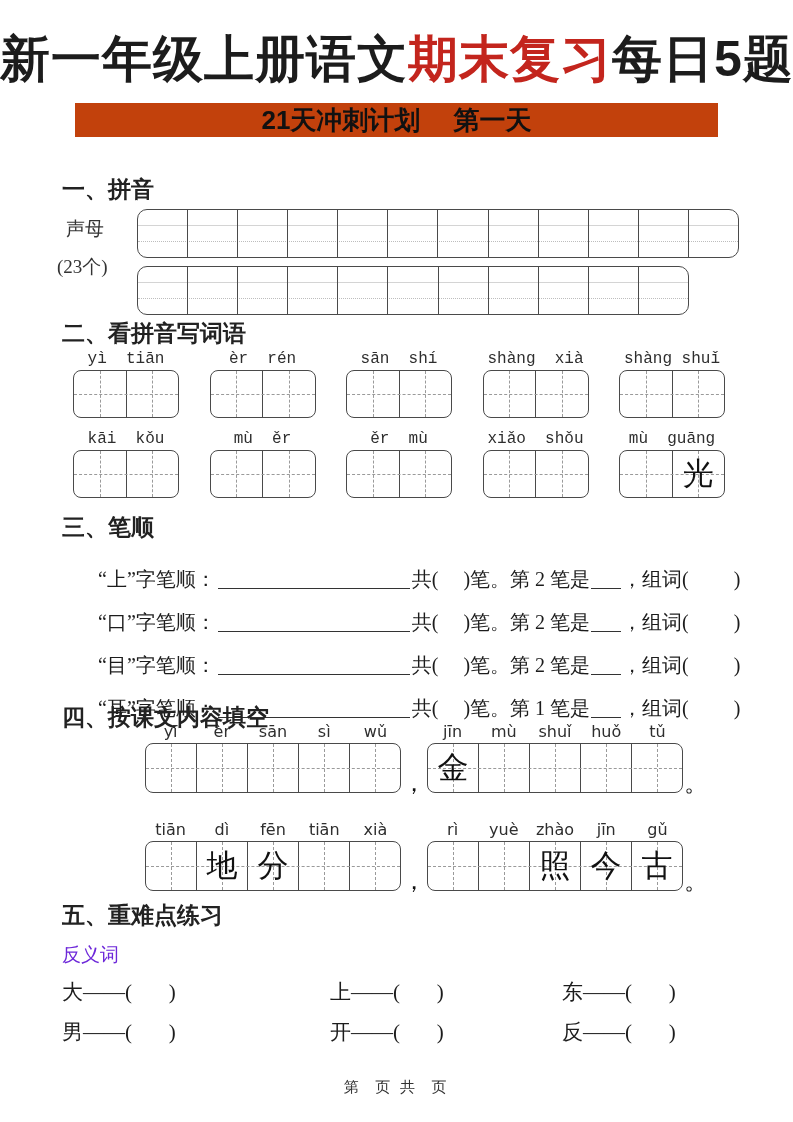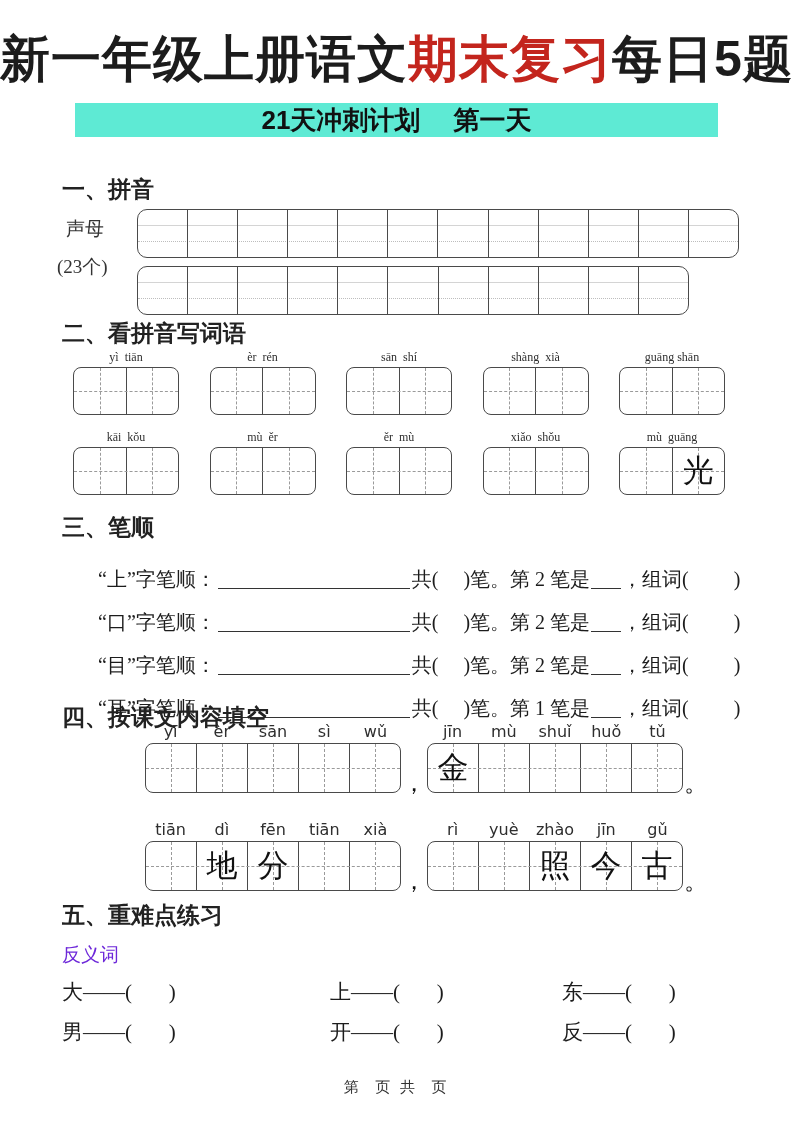--- a/index.html
+++ b/index.html
@@ -4,21 +4,21 @@
 <style>
   html,body{margin:0;padding:0;background:#e8e8e8;}
   .page{position:relative;width:793px;height:1122px;margin:0 auto;background:#ffffff;
         font-family:"Liberation Serif",serif;color:#1c1c1c;overflow:hidden;}
 
   
   .title{position:absolute;left:0;right:0;top:26px;text-align:center;
          font-family:"Liberation Sans",sans-serif;font-weight:bold;font-size:50px;
          letter-spacing:1px;white-space:nowrap;}
   .title .red{color:#C3251D;}
-  .banner{position:absolute;left:75px;top:103px;width:643px;height:34px;background:#5eead4;
+  .banner{position:absolute;left:75px;top:103px;width:643px;height:34px;background:#c2410c;
           font-family:"Liberation Sans",sans-serif;font-weight:bold;font-size:26px;
           line-height:34px;text-align:center;color:#111;white-space:pre;}
 
   
   .h2{position:absolute;left:62px;font-size:23px;font-weight:600;color:#222;}
 
   
   .side-label{position:absolute;font-size:19px;color:#333;}
   .pyrow{position:absolute;display:flex;height:47px;border:1.6px solid #4a4a4a;
          border-radius:10px;overflow:hidden;background:#fff;}
@@ -34,22 +34,22 @@
   .tz-cell{flex:1;position:relative;border-left:1px solid #4a4a4a;}
   .tz-cell:first-child{border-left:none;}
   .tz-v{position:absolute;left:50%;top:0;bottom:0;border-left:1px dashed #9a9a9a;}
   .tz-h{position:absolute;left:0;right:0;top:50%;border-top:1px dashed #9a9a9a;}
   .tz-char{position:absolute;left:0;right:0;top:0;bottom:0;display:flex;align-items:center;
            justify-content:center;font-size:31px;font-weight:500;z-index:2;color:#111;}
 
   
   .s2row{position:absolute;left:73px;width:652px;display:flex;justify-content:space-between;}
   .s2group{width:106px;}
-  .py-label{display:block;text-align:center;font-family:Liberation Serif, serif;
-            font-size:12px;color:#2e2e2e;white-space:pre;margin-bottom:2px;}
+  .py-label{display:block;text-align:center;font-family:Liberation Mono, monospace;
+            font-size:16px;color:#2e2e2e;white-space:pre;margin-bottom:2px;}
   .s2group .tzbox{width:106px;height:48px;box-sizing:border-box;}
 
   
   .s3line{position:absolute;left:62px;width:690px;height:43px;display:flex;
           align-items:flex-end;white-space:pre;font-size:20px;color:#1c1c1c;margin-left:36px;}
   .u-long{width:192px;border-bottom:1.6px solid #333;margin:0 2px 4px 2px;}
   .u-short{width:30px;border-bottom:1.6px solid #333;margin:0 1px 4px 1px;}
 
   
   .s4line{position:absolute;left:145px;display:flex;align-items:flex-end;}
@@ -163,21 +163,21 @@
             <span class="tz-char"></span>
           </div>
           <div class="tz-cell">
             <span class="tz-v"></span>
             <span class="tz-char"></span>
           </div>
           <div class="tz-h"></div>
         </div>
       </div>
     <div class="s2group">
-        <span class="py-label">guāng shān</span>
+        <span class="py-label">shàng shuǐ</span>
         <div class="tzbox">
           <div class="tz-cell">
             <span class="tz-v"></span>
             <span class="tz-char"></span>
           </div>
           <div class="tz-cell">
             <span class="tz-v"></span>
             <span class="tz-char"></span>
           </div>
           <div class="tz-h"></div>

